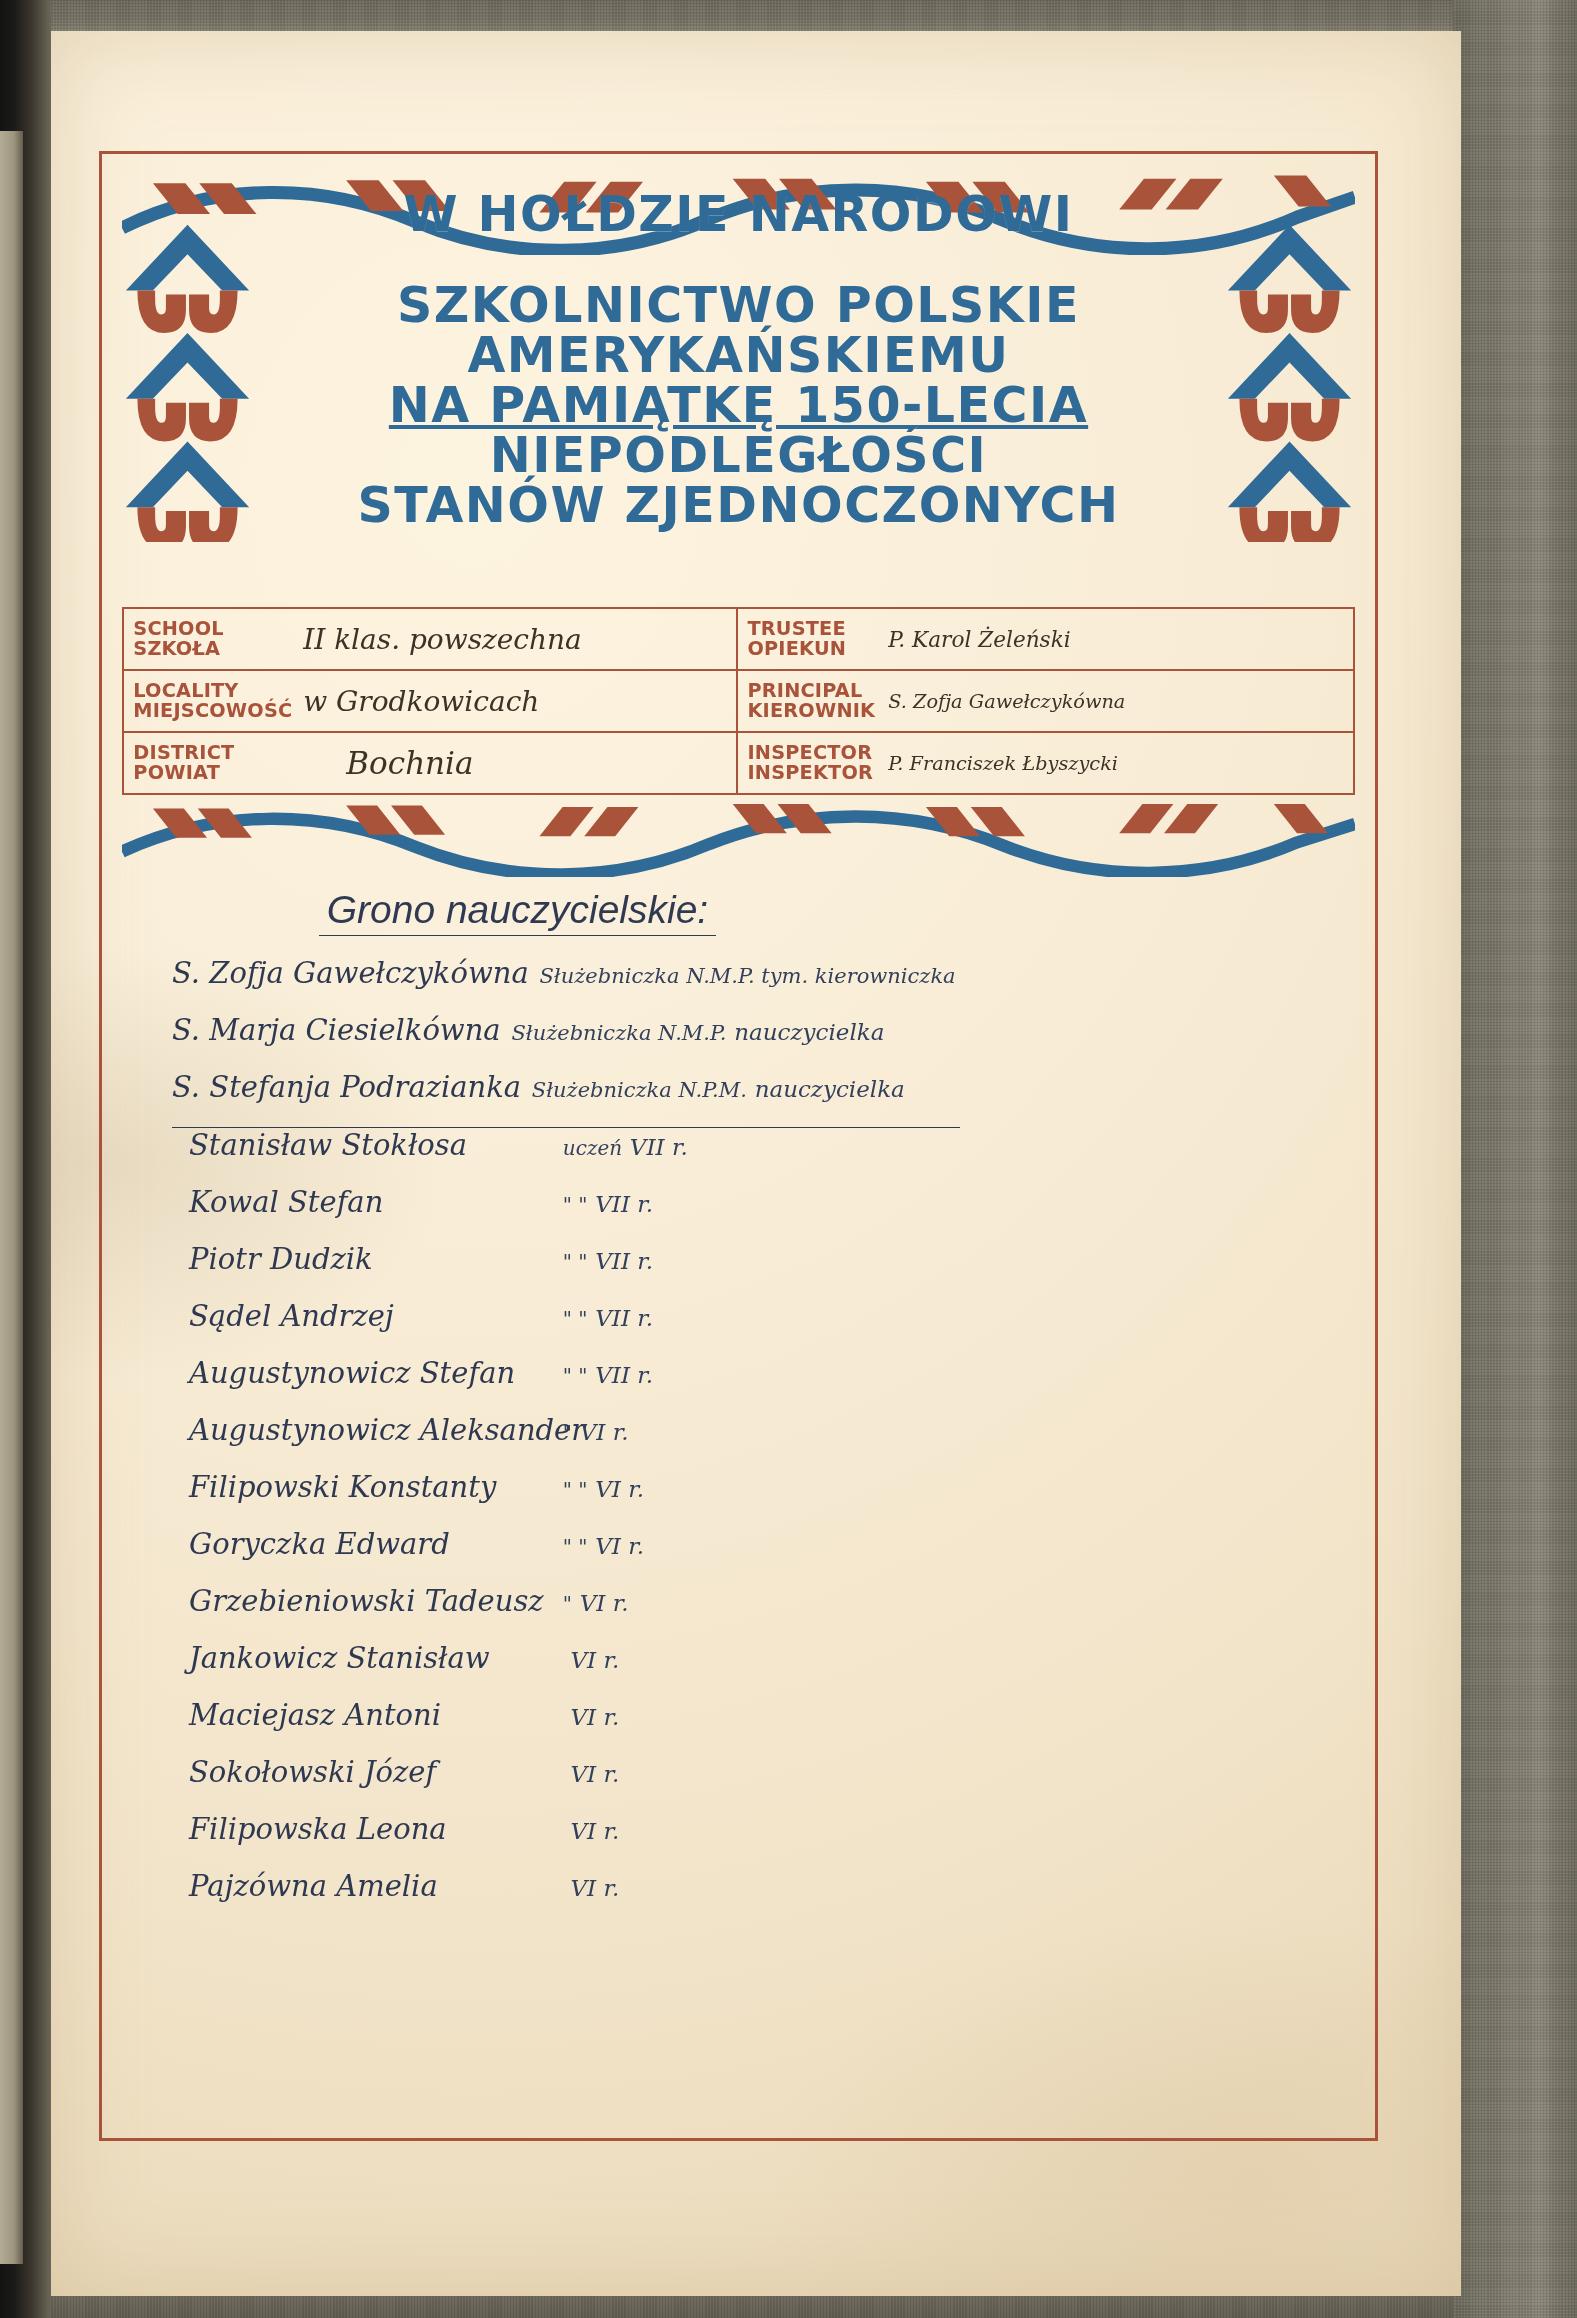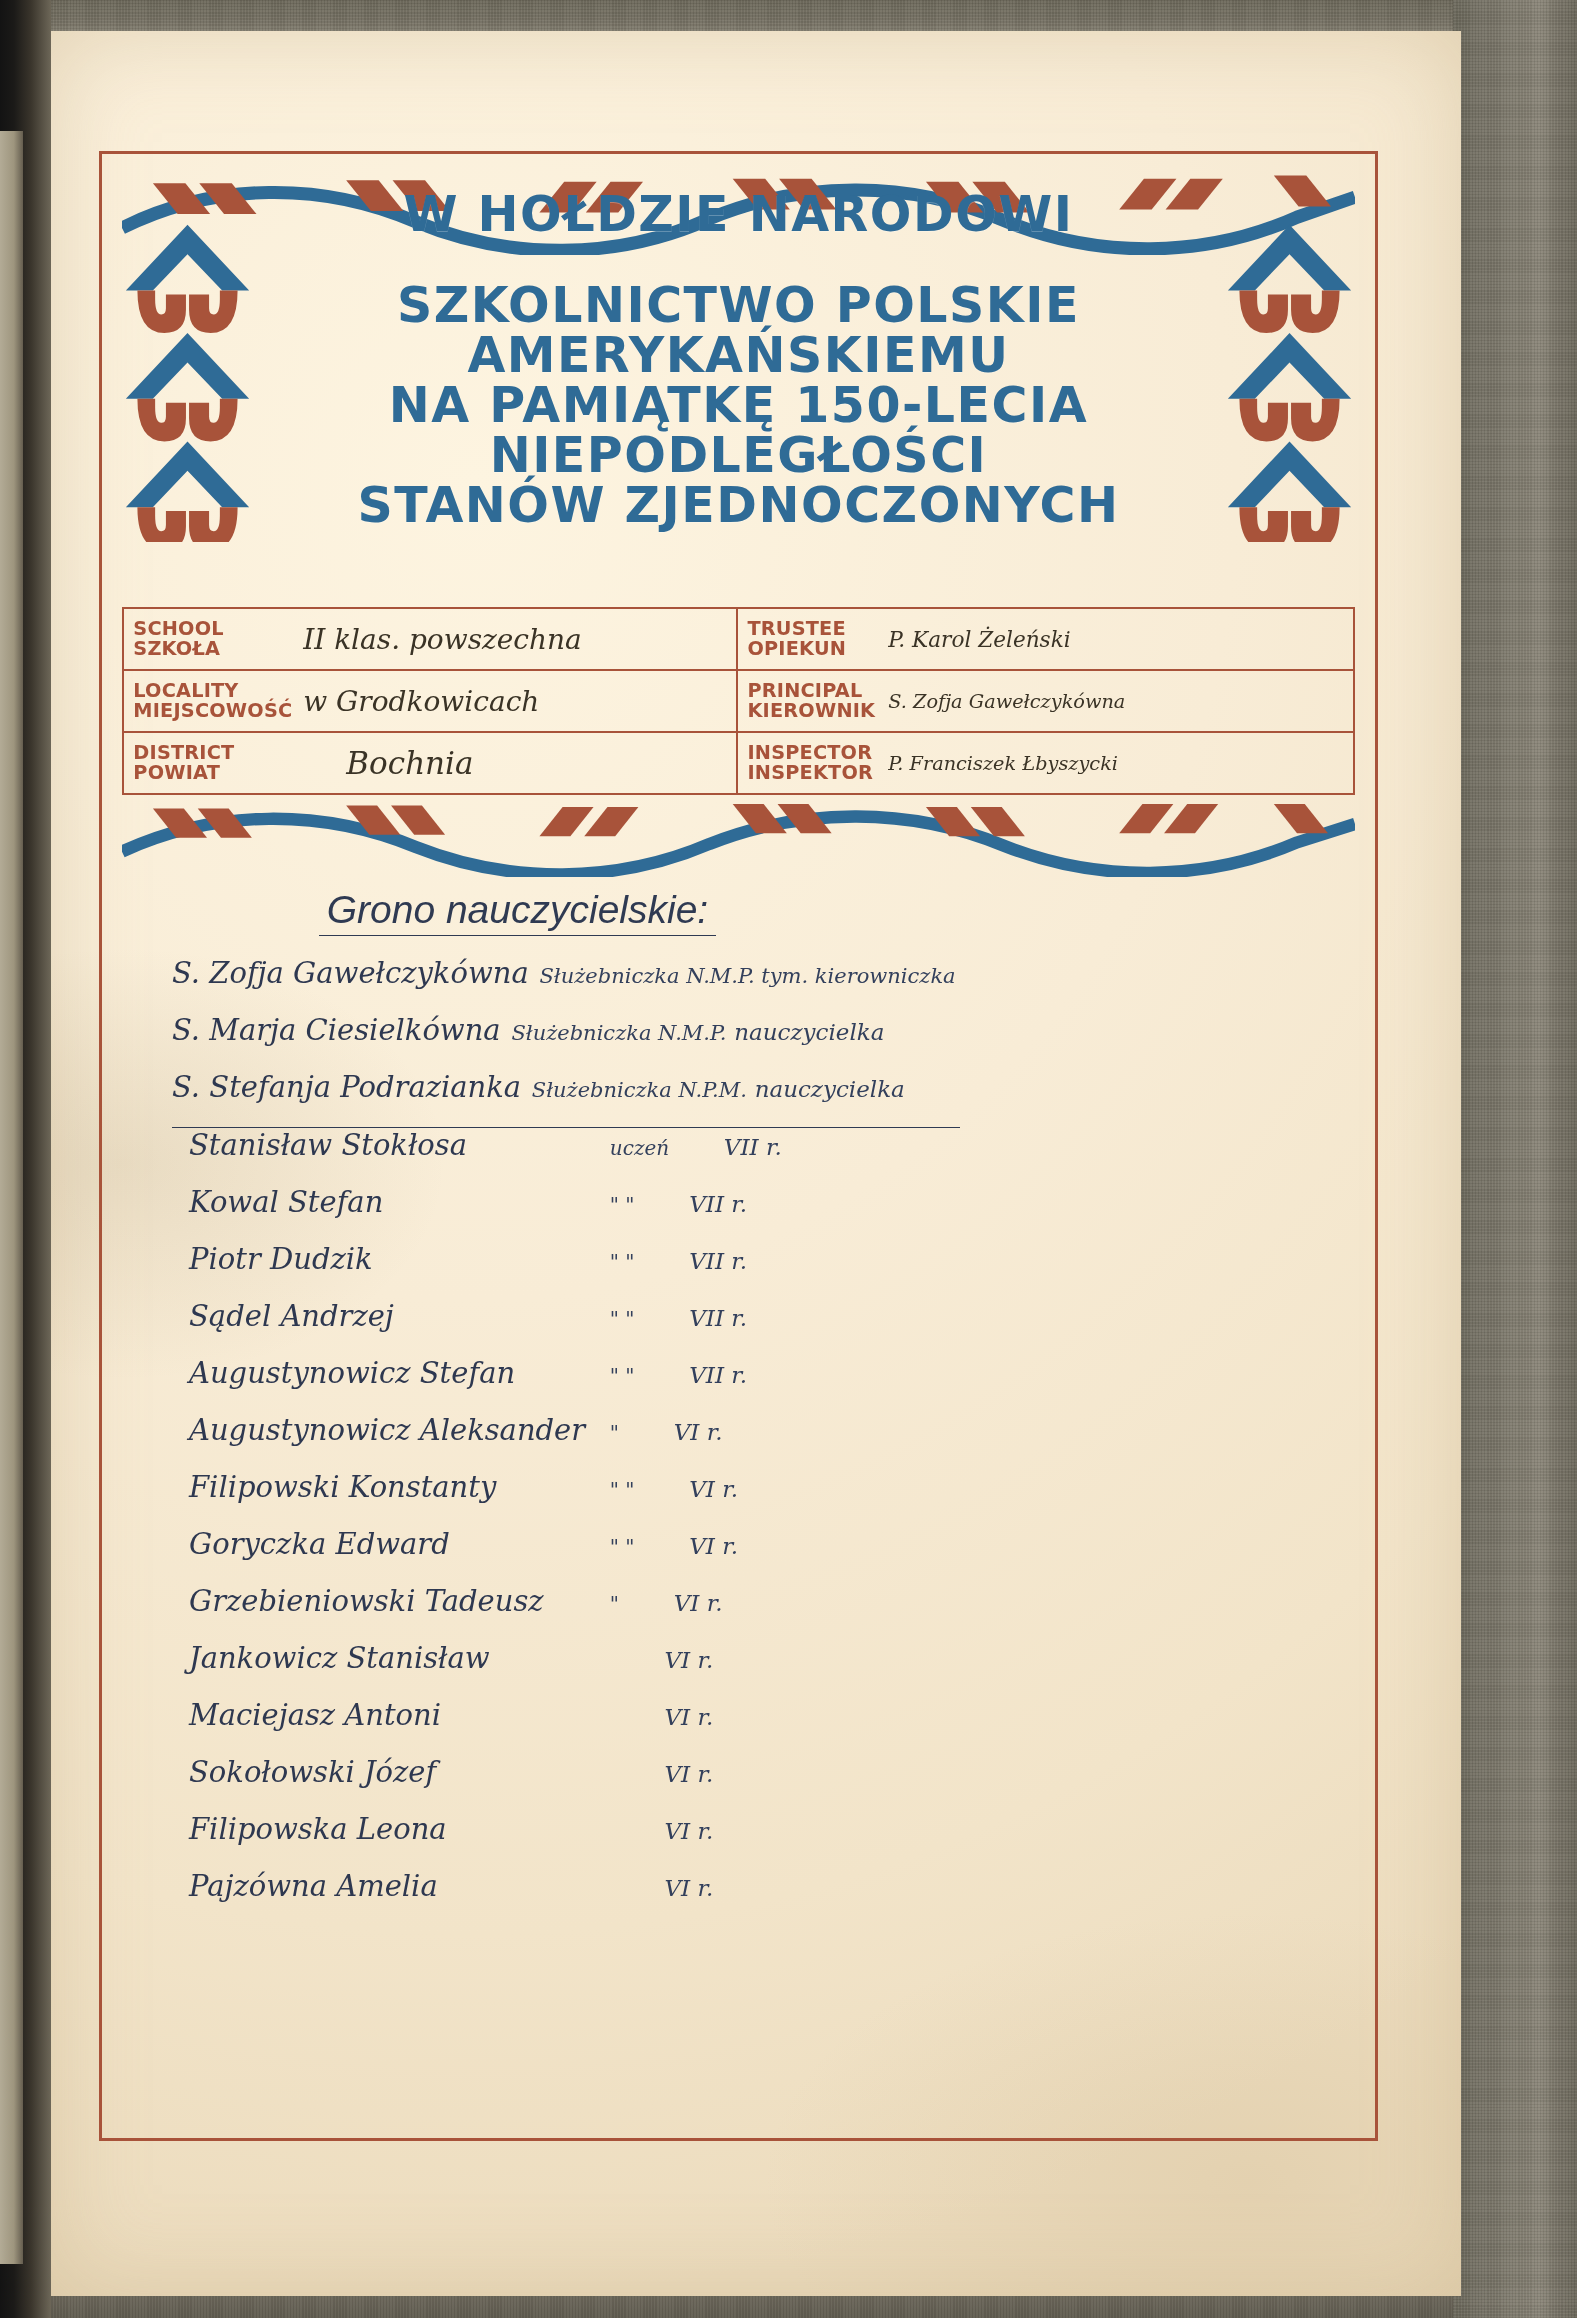--- a/index.html
+++ b/index.html
@@ -121,21 +121,21 @@
     color: #2f6b96;
     font-family: "DejaVu Sans", sans-serif;
     font-weight: 700;
     letter-spacing: 1.5px;
     line-height: 1.02;
     text-shadow: 0 0.8px 0 rgba(255,255,255,.25);
   }
   .tl1 { font-size: 49px; margin-top: 42px; }
   .tl2 { font-size: 49px; }
   .tl3 { font-size: 49px; }
-  .tl4 { font-size: 49px; }
+  .tl4 { font-size: 49px; text-decoration: underline; }
   .tl5 { font-size: 49px; }
   .tl6 { font-size: 49px; }
 
   
   .orn-col {
     position: absolute;
     top: 43px;
     width: 131px; height: 325px;
     z-index: 2;
   }
@@ -236,21 +236,21 @@
   }
   .r-grade {
     font-size: 23px;
     white-space: nowrap;
     margin-left: 7.7px;
     color: #33405c;
   }
   
   .r-row.teacher .r-name { font-size: 29px; }
   .r-row.teacher .r-role { font-size: 21px; }
-  .r-row.student { padding-left: 17px; gap: 47px; }
+  .r-row.student { padding-left: 17px; }
 </style>
 </head>
 <body>
 
 <div id="scan">
 
   <div class="gutter-left"></div>
   <div class="gutter-left2"></div>
   <div class="edge-sliver"></div>
   <div class="cloth-top"></div>

